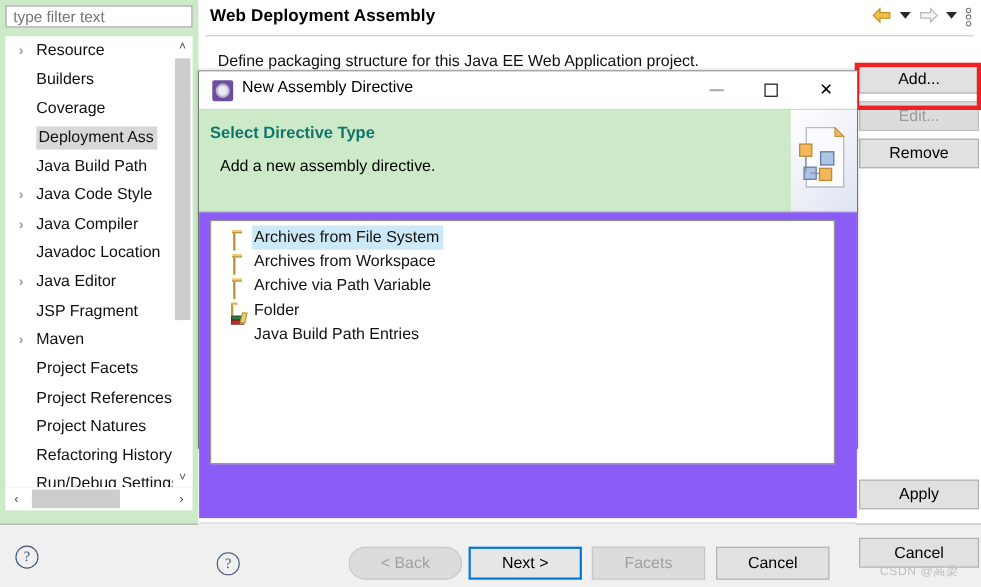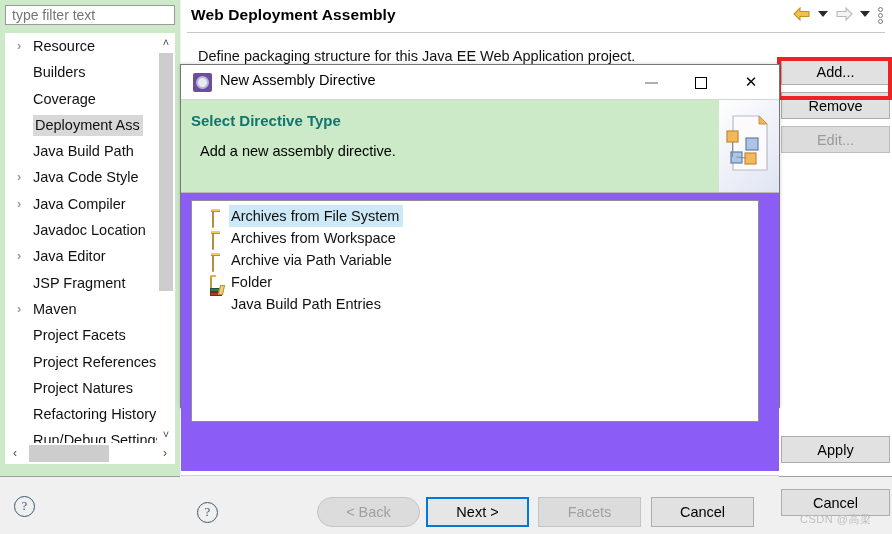--- a/index.html
+++ b/index.html
@@ -600,22 +600,22 @@
           <i style="top:16px"></i>
       </span>
     </div>
 
     <div id="main-footer-rule"></div>
     <div id="main-footer"></div>
   </div>
 
   <div id="right-buttons">
     <button class="side-btn">Add...</button>
+    <button class="side-btn disabled">Edit...</button>
     <button class="side-btn">Remove</button>
-    <button class="side-btn disabled">Edit...</button>
   </div>
   <div id="add-highlight"></div>
 
   <button id="apply-btn">Apply</button>
   <button id="cancel-main-btn">Cancel</button>
   <div id="watermark">CSDN @高梁</div>
 
   <div id="dialog">
 
     <div id="dlg-titlebar">

